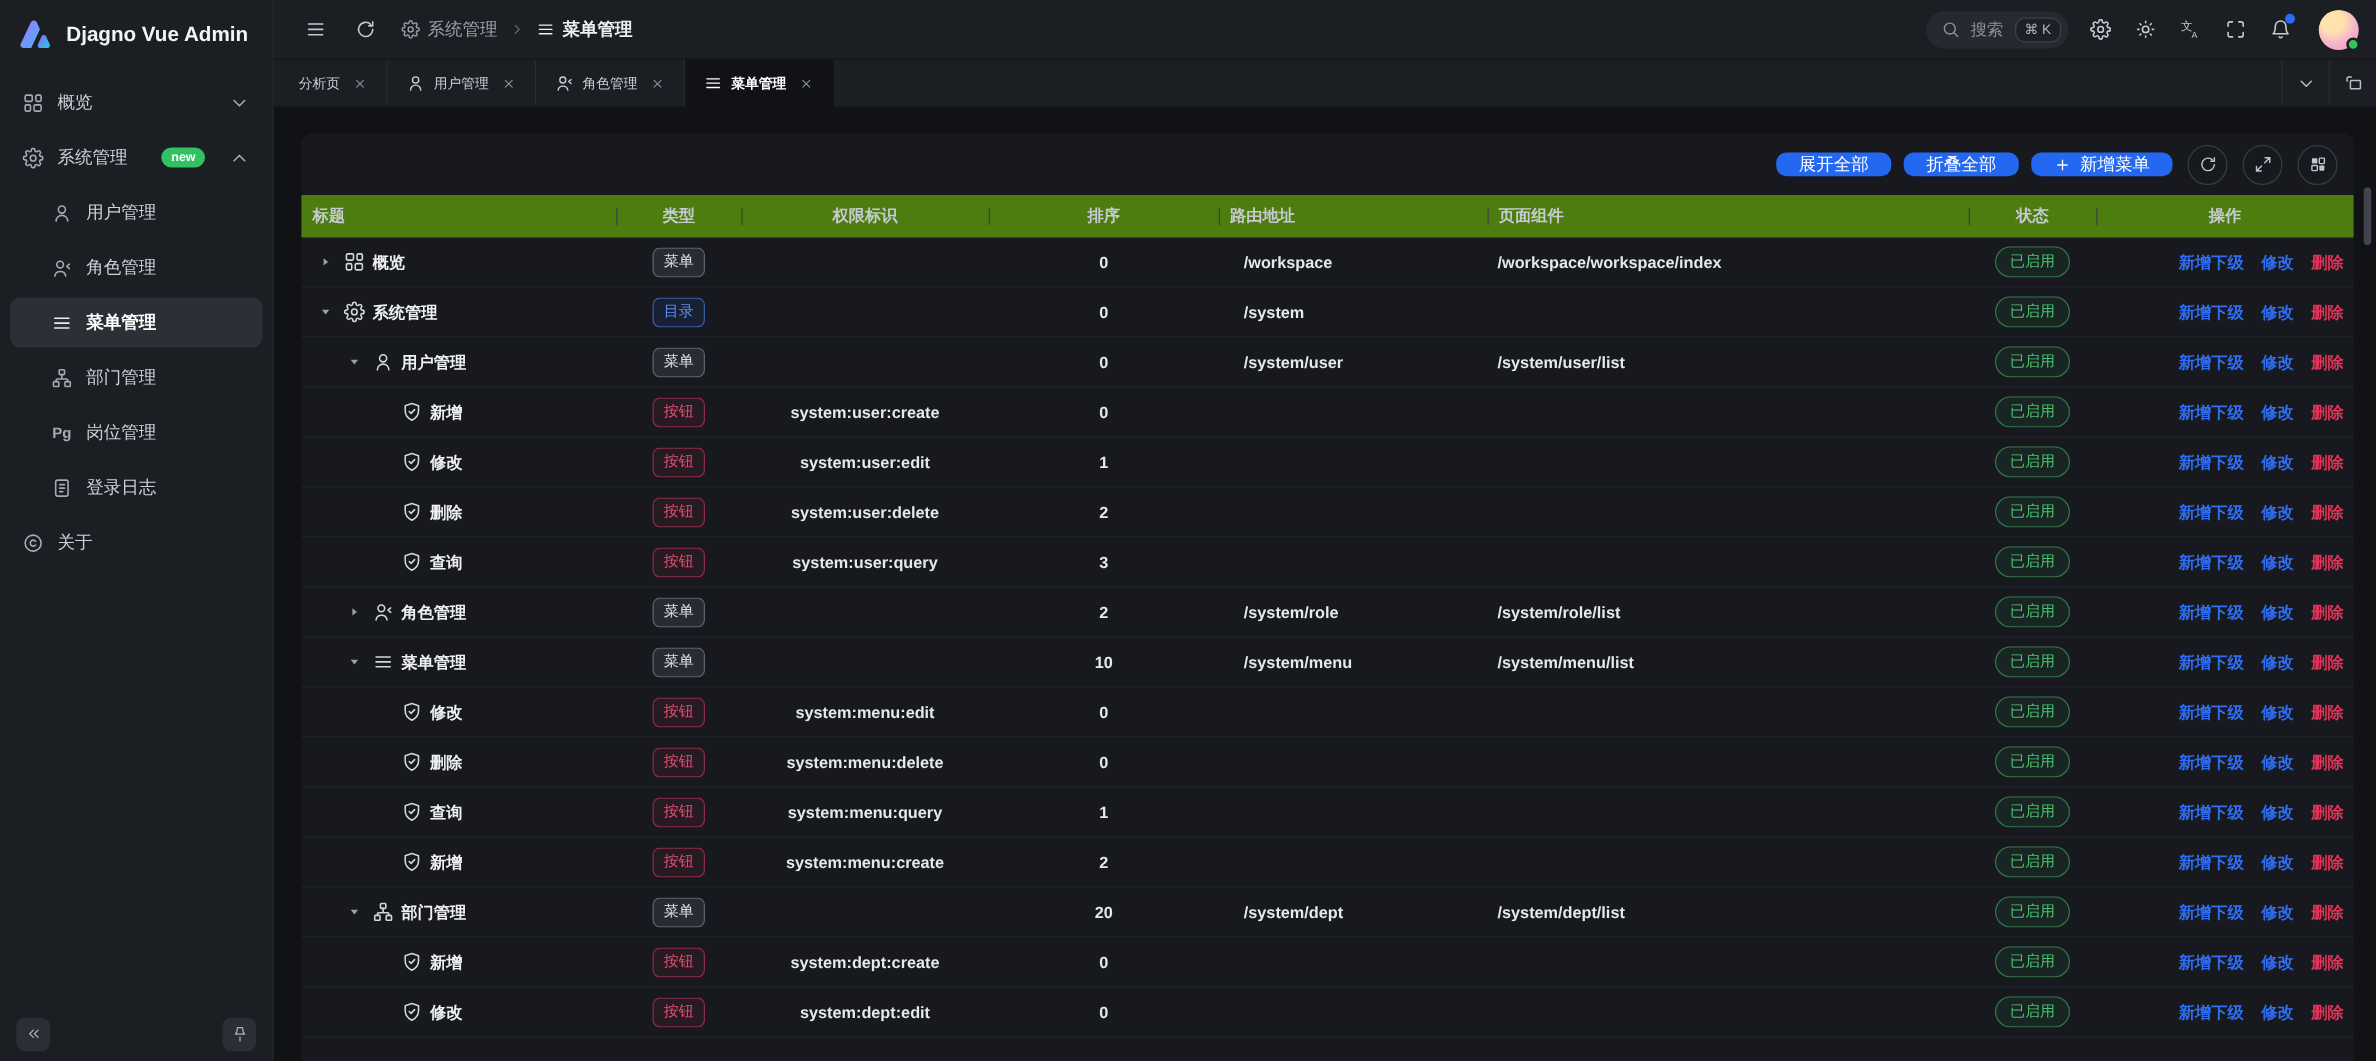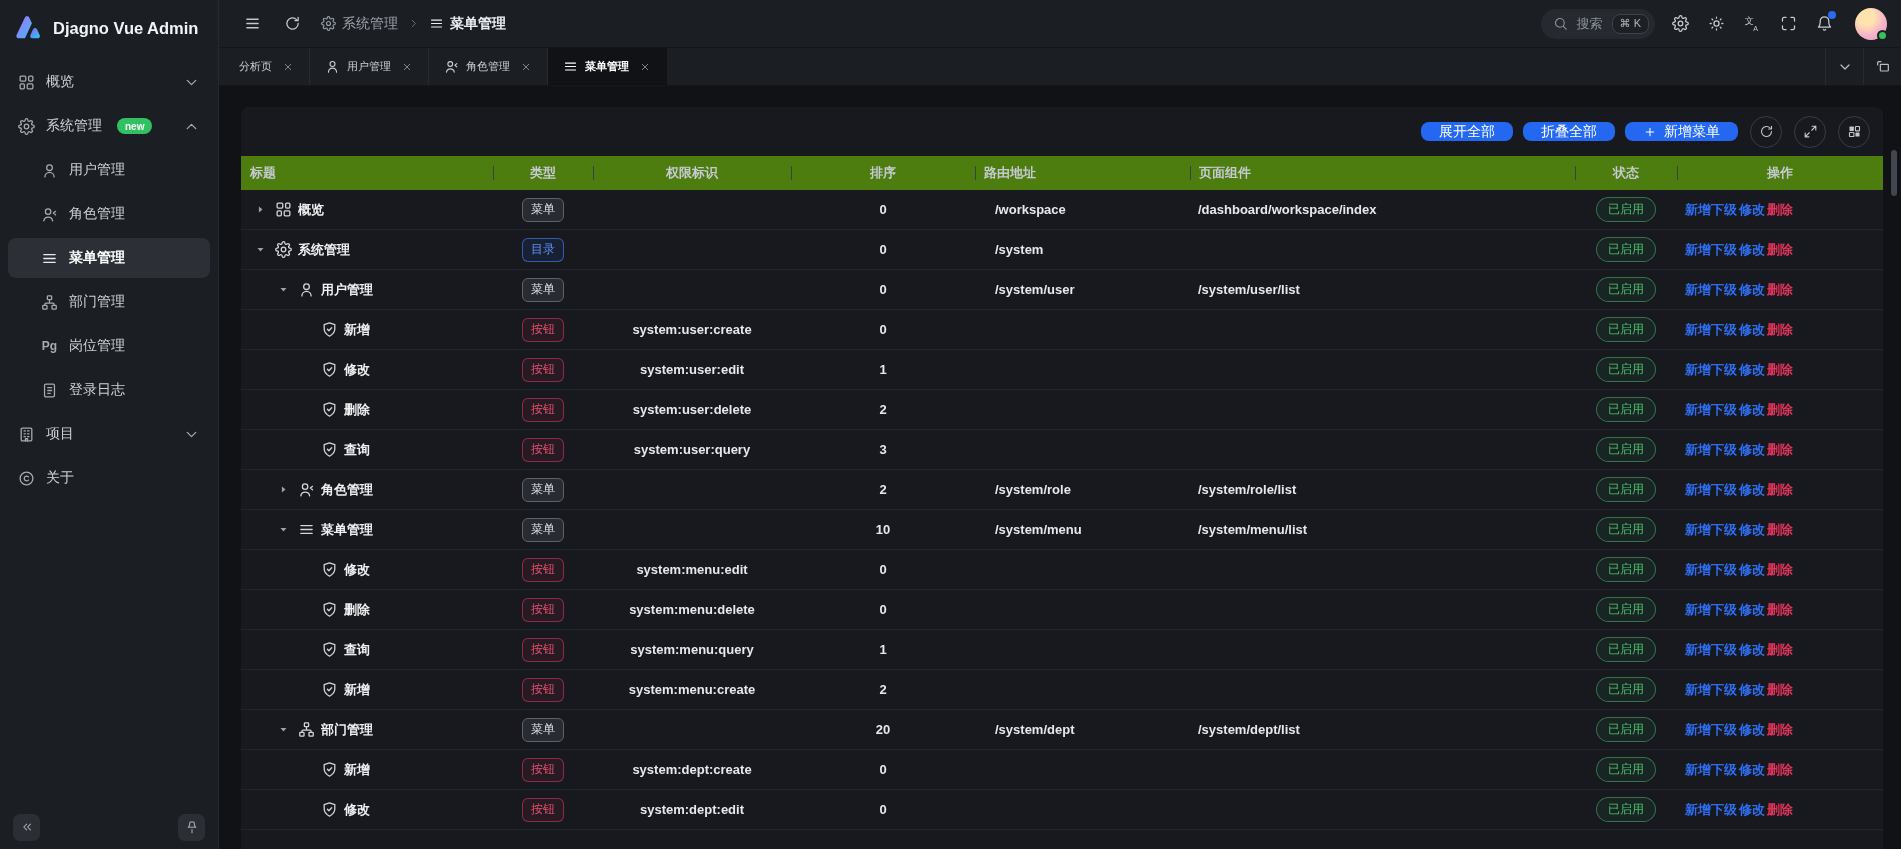--- a/index.html
+++ b/index.html
@@ -14,21 +14,21 @@
   .side-nav{flex:1;padding:2px 8px;overflow:hidden}
   .side-item{height:40px;margin:4px 0;border-radius:8px;display:flex;align-items:center;gap:11px;padding:0 10px;color:#ced3d9;cursor:pointer;font-size:14px}
   .side-item.lvl1{padding-left:33px}
   .side-item.active{background:#2c3036;color:#fff;font-weight:700}
   .icon{display:inline-flex;align-items:center;justify-content:center;flex:none}
   .icon svg{width:100%;height:100%}
   .side-item .icon{width:17px;height:17px;color:#a5abb3}
   .side-item.active .icon{color:#e9ebee}
   .ticon{font-size:12px;font-weight:700;line-height:1}
   .chev{margin-left:auto;width:14px;height:14px;color:#8b9198}
-  .new-badge{background:#31c162;color:#fff;font-size:10px;padding:2.5px 8px;border-radius:999px;margin-left:4px;font-weight:700}
+  .new-badge{background:#31c162;color:#fff;font-size:10px;padding:2.5px 8px;border-radius:999px;margin-left:16px;font-weight:700}
   .side-footer{height:44px;flex:none;display:flex;align-items:center;justify-content:space-between;padding:0 13px}
   .foot-btn{width:27px;height:27px;border-radius:7px;background:#2b2e34;border:none;color:#a9afb7;display:flex;align-items:center;justify-content:center;cursor:pointer}
   .foot-btn .icon{width:14px;height:14px}
 
   
   .main{flex:1;min-width:0;display:flex;flex-direction:column}
 
   .topbar{height:48px;flex:none;background:#1b1e23;display:flex;align-items:center;justify-content:space-between;padding:0 14px 0 22px;border-bottom:1px solid #14161a}
   .tb-left{display:flex;align-items:center;gap:18px}
   .hbtn{background:none;border:none;color:#c3c8cf;width:22px;height:22px;padding:0;cursor:pointer}
@@ -84,21 +84,21 @@
   .tree-arrow{width:18px;height:14px;display:inline-flex;align-items:center;justify-content:center;color:#9ba1a8;flex:none;cursor:pointer}
   .tree-arrow svg{width:11px;height:11px}
   .row-ic{width:17px;height:17px;color:#d3d7dc}
   .row-title{color:#eef0f2;overflow:hidden;text-overflow:ellipsis}
   .td-route{padding-left:20px}
   .tbadge{display:inline-block;min-width:30px;text-align:center;padding:2.5px 8px;border-radius:6px;font-size:12px;font-weight:500;border:1px solid}
   .tbadge.menu{color:#dde1e6;border-color:#5d636c;background:#282b31}
   .tbadge.dir{color:#5f8df2;border-color:rgba(79,131,240,.6);background:rgba(36,104,242,.1)}
   .tbadge.btn{color:#e34f70;border-color:rgba(227,57,98,.55);background:rgba(227,57,98,.08)}
   .sbadge{display:inline-block;padding:3px 11px;border-radius:999px;font-size:12px;font-weight:500;color:#4cc271;border:1px solid rgba(76,194,113,.5);background:rgba(60,195,106,.07)}
-  .td-actions{display:flex;justify-content:flex-start;gap:2px}
+  .td-actions{display:flex;justify-content:flex-end;gap:14px}
   .act{cursor:pointer;font-weight:700;font-size:13px}
   .act.blue{color:#2f6ef2}
   .act.red{color:#e0335a}
   .scroll-thumb{position:absolute;right:4px;top:64px;width:6px;height:46px;border-radius:3px;background:#41464e}
 </style>
 </head>
 <body>
 
 <div class="app">
 
@@ -199,34 +199,20 @@
           <span class="side-label">岗位管理</span>
         </div>
         <div class="side-item lvl1">
           <span class="icon">
             <svg viewBox="0 0 24 24" fill="none" stroke="currentColor" stroke-width="1.8" stroke-linecap="round" stroke-linejoin="round">
               <rect x="5" y="3" width="14" height="18" rx="2"></rect>
               <path d="M9.5 8h5.5M9.5 12h5.5M9.5 16h3.5"></path>
             </svg>
           </span>
           <span class="side-label">登录日志</span>
-        </div>
-        <div class="side-item lvl0">
-          <span class="icon">
-            <svg viewBox="0 0 24 24" fill="none" stroke="currentColor" stroke-width="1.8" stroke-linecap="round" stroke-linejoin="round">
-              <rect x="4.5" y="3" width="15" height="18" rx="1.5"></rect>
-              <path d="M8.5 7h2M13.5 7h2M8.5 11h2M13.5 11h2M8.5 15h2M13.5 15h2M10.5 21v-3h3v3"></path>
-            </svg>
-          </span>
-          <span class="side-label">项目</span>
-          <span class="icon chev">
-            <svg viewBox="0 0 24 24" fill="none" stroke="currentColor" stroke-width="1.8" stroke-linecap="round" stroke-linejoin="round">
-              <path d="M6 9l6 6 6-6"></path>
-            </svg>
-          </span>
         </div>
         <div class="side-item lvl0">
           <span class="icon">
             <svg viewBox="0 0 24 24" fill="none" stroke="currentColor" stroke-width="1.8" stroke-linecap="round" stroke-linejoin="round">
               <circle cx="12" cy="12" r="9"></circle>
               <path d="M14.8 9.8a3.4 3.4 0 1 0 0 4.4"></path>
             </svg>
           </span>
           <span class="side-label">关于</span>
         </div>
@@ -498,21 +484,21 @@
                       <rect x="3" y="14" width="6" height="7" rx="1.5"></rect>
                       <rect x="13" y="14" width="8" height="7" rx="1.5"></rect>
                     </svg>
                   </span>
                   <span class="row-title">概览</span>
                 </div>
                 <div class="td center"><span class="tbadge menu">菜单</span></div>
                 <div class="td center"></div>
                 <div class="td center">0</div>
                 <div class="td td-route">/workspace</div>
-                <div class="td">/dashboard/workspace/index</div>
+                <div class="td">/workspace/workspace/index</div>
                 <div class="td center"><span class="sbadge">已启用</span></div>
                 <div class="td td-actions">
                   <a class="act blue">新增下级</a>
                   <a class="act blue">修改</a>
                   <a class="act red">删除</a>
                 </div>
               </div>
               <div class="trow grid-cols">
                 <div class="td td-title lvl0">
                   <span class="tree-arrow">

